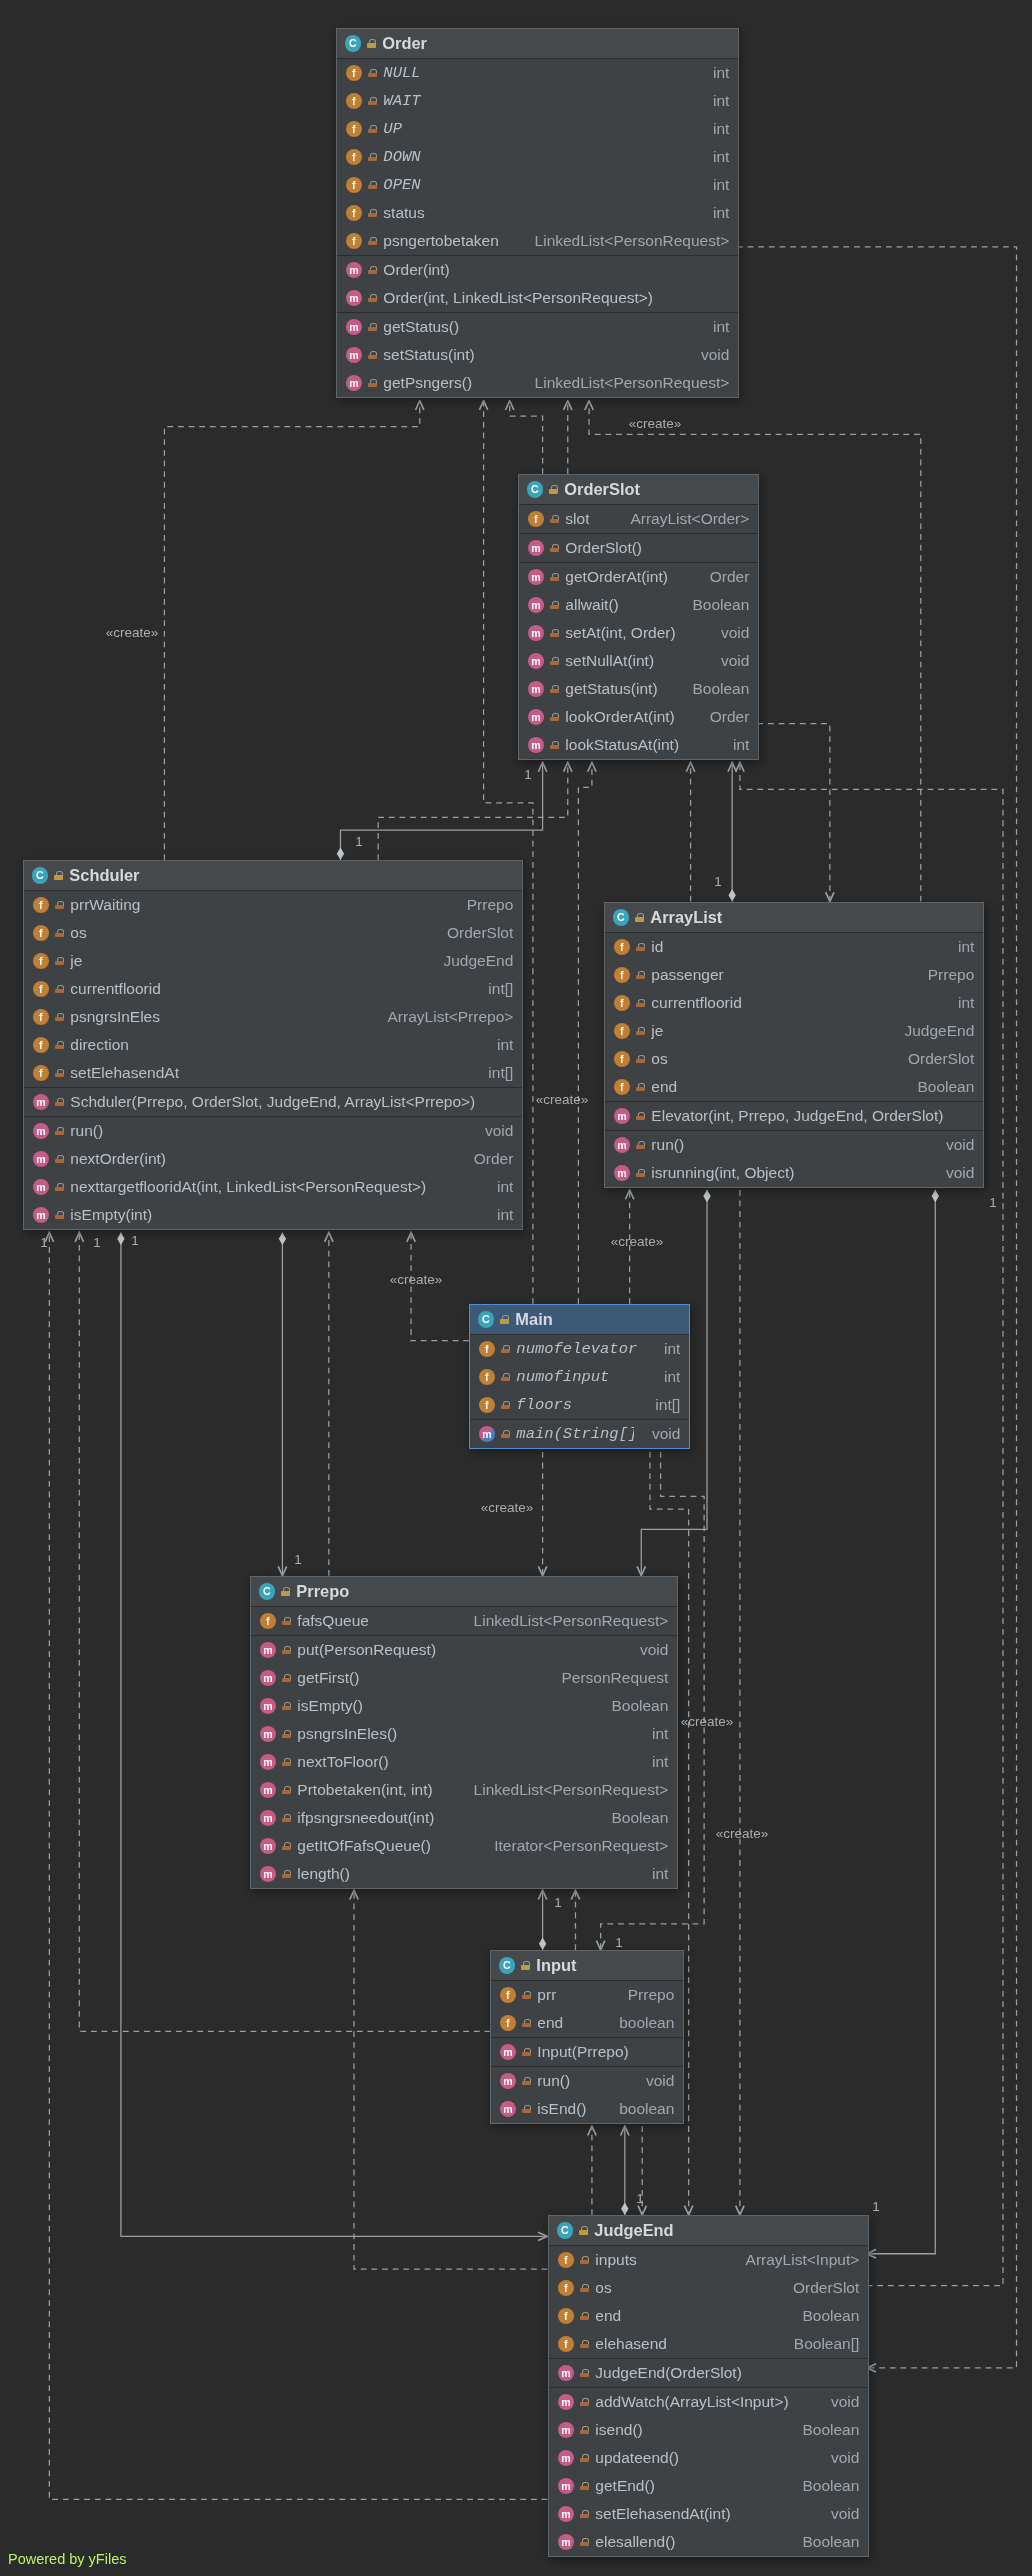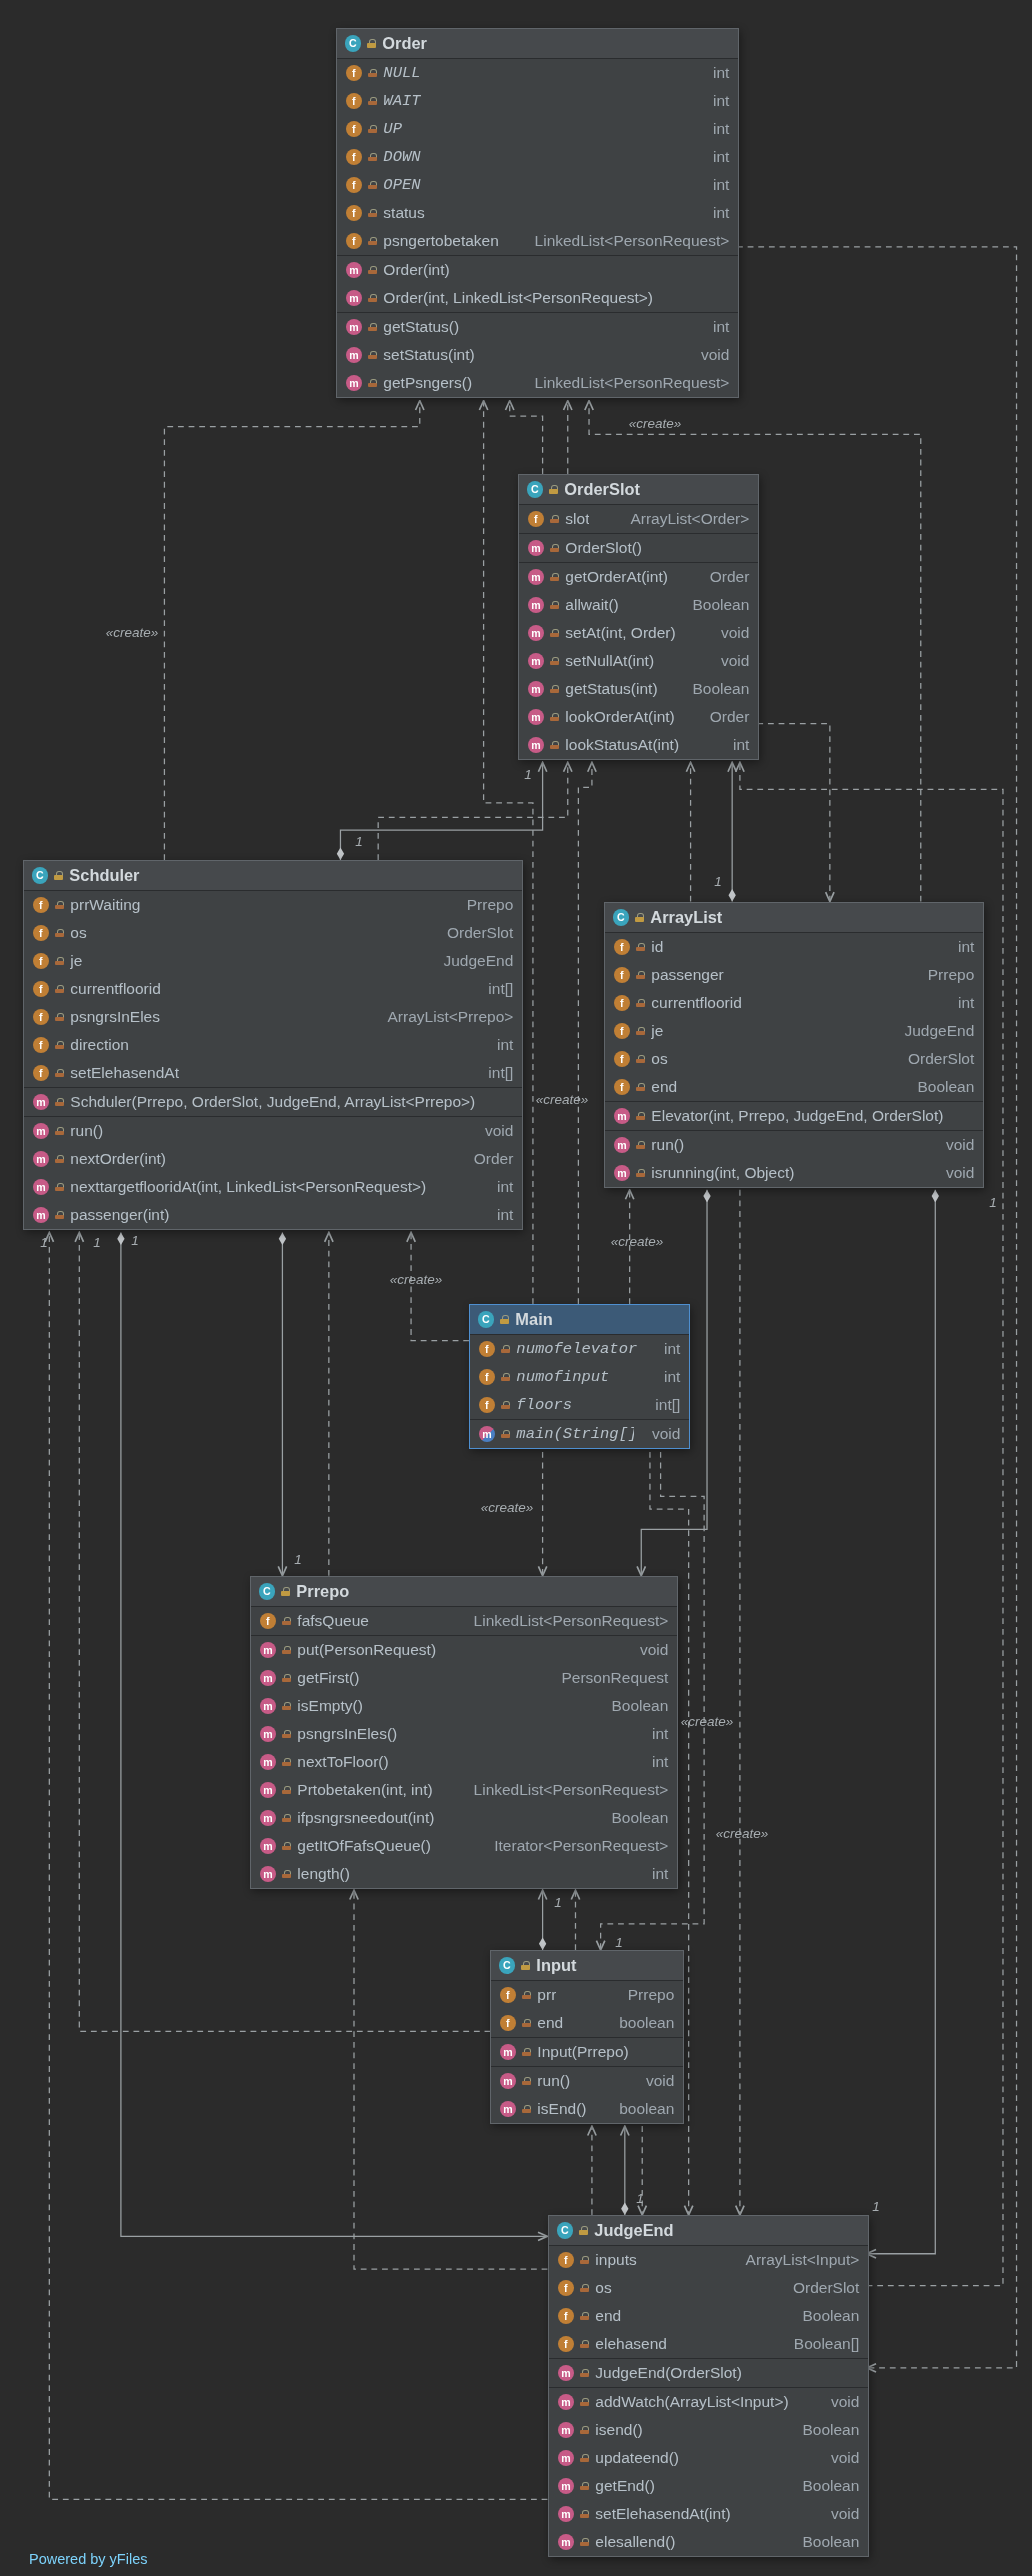--- a/index.html
+++ b/index.html
@@ -2,21 +2,21 @@
 <html><head>
 <meta charset="utf-8">
 <style>
   html,body{margin:0;padding:0;background:#2b2b2b;}
   #stage{position:relative;width:1032px;height:2576px;background:#2b2b2b;overflow:hidden;
          font-family:"Liberation Sans","DejaVu Sans",sans-serif;}
   #edges{position:absolute;left:0;top:0;z-index:1;}
   .edge{fill:none;stroke:#9aa0a3;stroke-width:1.3;}
   .edge.dashed{stroke-dasharray:6 5;}
   .elabel{position:absolute;transform:translate(-50%,-50%);font-size:13.5px;color:#a7adb1;
-          z-index:3;white-space:nowrap;font-style:italic;}
+          z-index:3;white-space:nowrap;}
   .uml-class{position:absolute;background:#3f4244;border:1px solid #60656a;z-index:2;
              box-shadow:1.9px 2.9px 8.7px rgba(0,0,0,.45);font-size:15.5px;color:#b6c0c8;}
   .uml-class.selected{border:1.9px solid #4e8fd0;}
   .uml-header{display:flex;align-items:center;height:29px;padding:0 7.7px;gap:5.8px;
               background:#46494c;border-bottom:1px solid #2a2c2e;font-weight:700;
               color:#d3d9dd;font-size:16.4px;}
   .uml-class.selected .uml-header{background:#3c5a77;}
   .sec + .sec{border-top:1.9px solid #2a2c2e;}
   .mrow{display:flex;align-items:center;height:28px;padding:0 8.7px;gap:5.8px;}
   .mrow.static .nm{font-style:italic;font-family:Liberation Mono, monospace;}
@@ -27,21 +27,21 @@
   .mi.f{background:#c07f35;}
   .mi.m{background:#c75b87;}
   .mi.c{background:#3aa4bc;}
   .mi.mainm{background:linear-gradient(135deg,#c75b87 55%,#4a7ec2 55%);}
   .lock{position:relative;width:9.7px;height:8.7px;flex:0 0 auto;display:inline-block;}
   .lock:before{content:"";position:absolute;left:1.9px;top:0;width:4.8px;height:4.8px;
                border:1px solid #9b9b80;border-bottom:none;border-radius:2.9px 2.9px 0 0;}
   .lock:after{content:"";position:absolute;left:0;bottom:0;width:8.7px;height:4.8px;
               background:#a8683a;border-radius:1px;}
   .lock.amber:after{background:#c09a42;}
-  .watermark{position:absolute;left:29px;bottom:8.7px;color:#7dd3fc;font-size:14.5px;z-index:4;}
+  .watermark{position:absolute;left:8px;bottom:8.7px;color:#bef264;font-size:14.5px;z-index:4;}
 </style>
 </head>
 <body>
 
 <div id="stage">
   <svg id="edges" width="1032" height="2576" viewBox="0 0 1067 2663">
     <defs>
       <marker id="arrowhead" viewBox="0 0 12 12" refX="11" refY="6" markerWidth="13" markerHeight="13" markerUnits="userSpaceOnUse" orient="auto">
         <path d="M2,2 L11,6 L2,10" fill="none" stroke="#9aa0a3" stroke-width="1.6"></path>
       </marker>
@@ -324,21 +324,21 @@
         </div>
         <div class="mrow">
           <span class="mi m">m</span>
           <span class="lock"></span>
           <span class="nm">nexttargetflooridAt(int, LinkedList&lt;PersonRequest&gt;)</span>
           <span class="tp">int</span>
         </div>
         <div class="mrow">
           <span class="mi m">m</span>
           <span class="lock"></span>
-          <span class="nm">passenger(int)</span>
+          <span class="nm">isEmpty(int)</span>
           <span class="tp">int</span>
         </div>
       </div>
     </div>
     <div class="uml-class" style="left: 604px; top: 902px; width: 378px;">
       <div class="uml-header">
         <span class="mi c">C</span>
         <span class="lock amber"></span>
         <span class="cname">ArrayList</span>
       </div>

